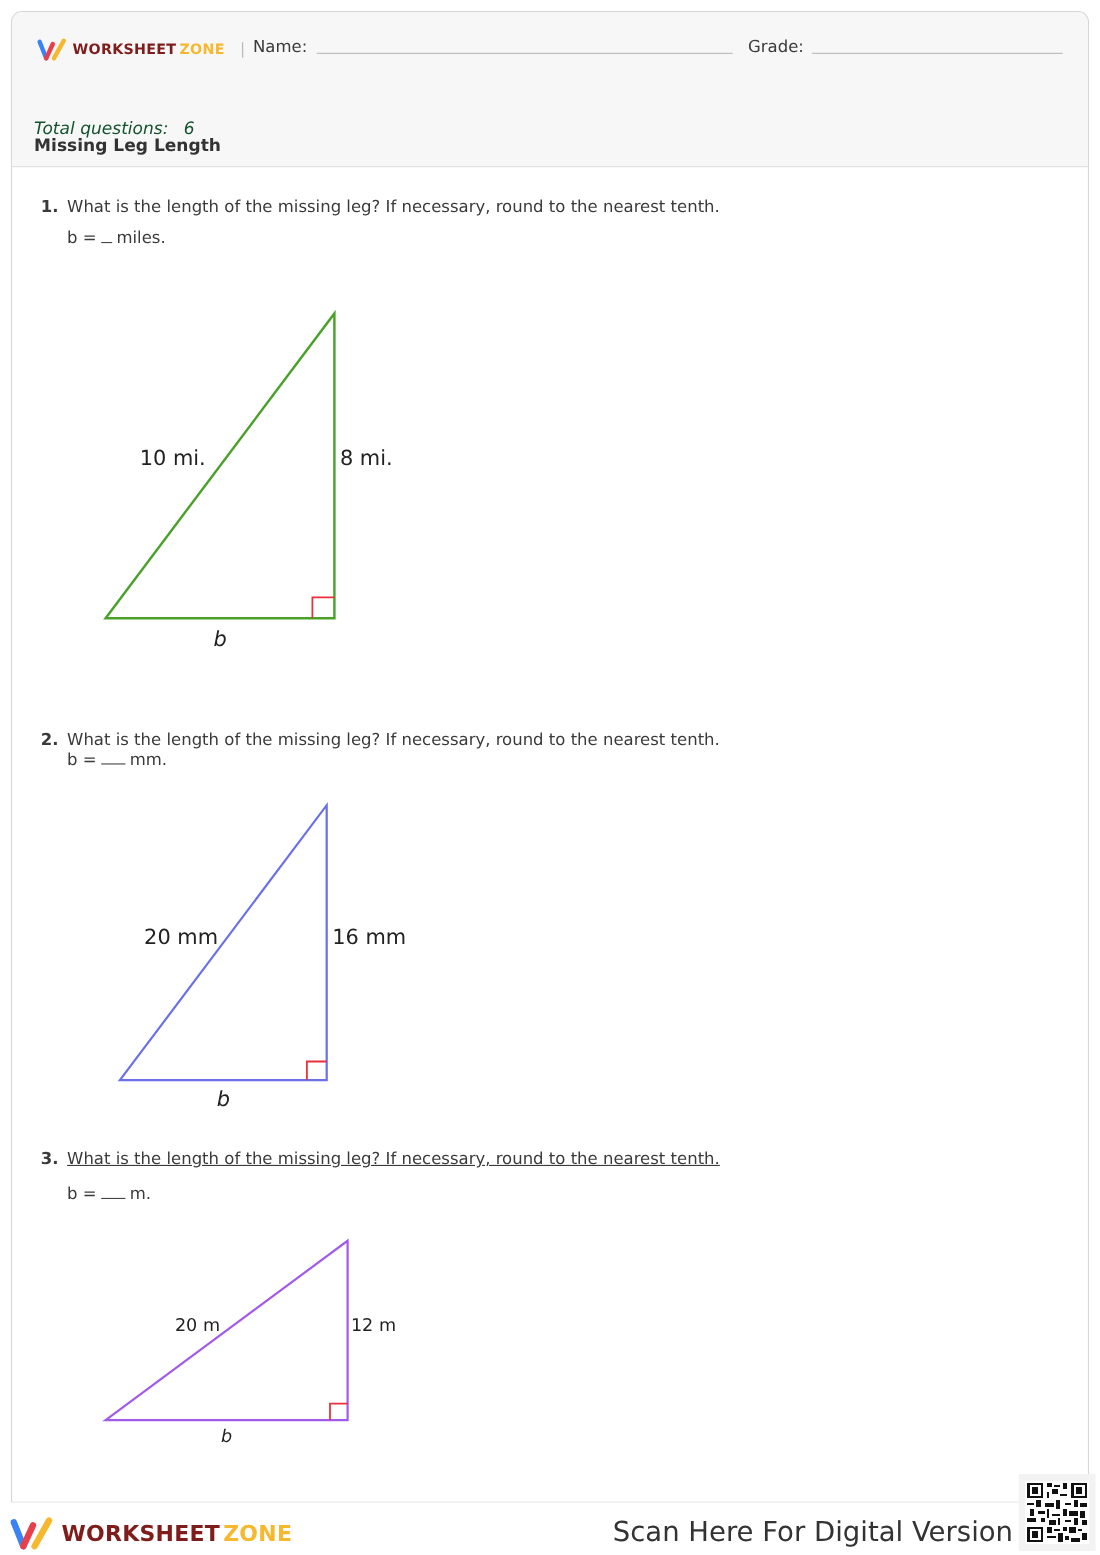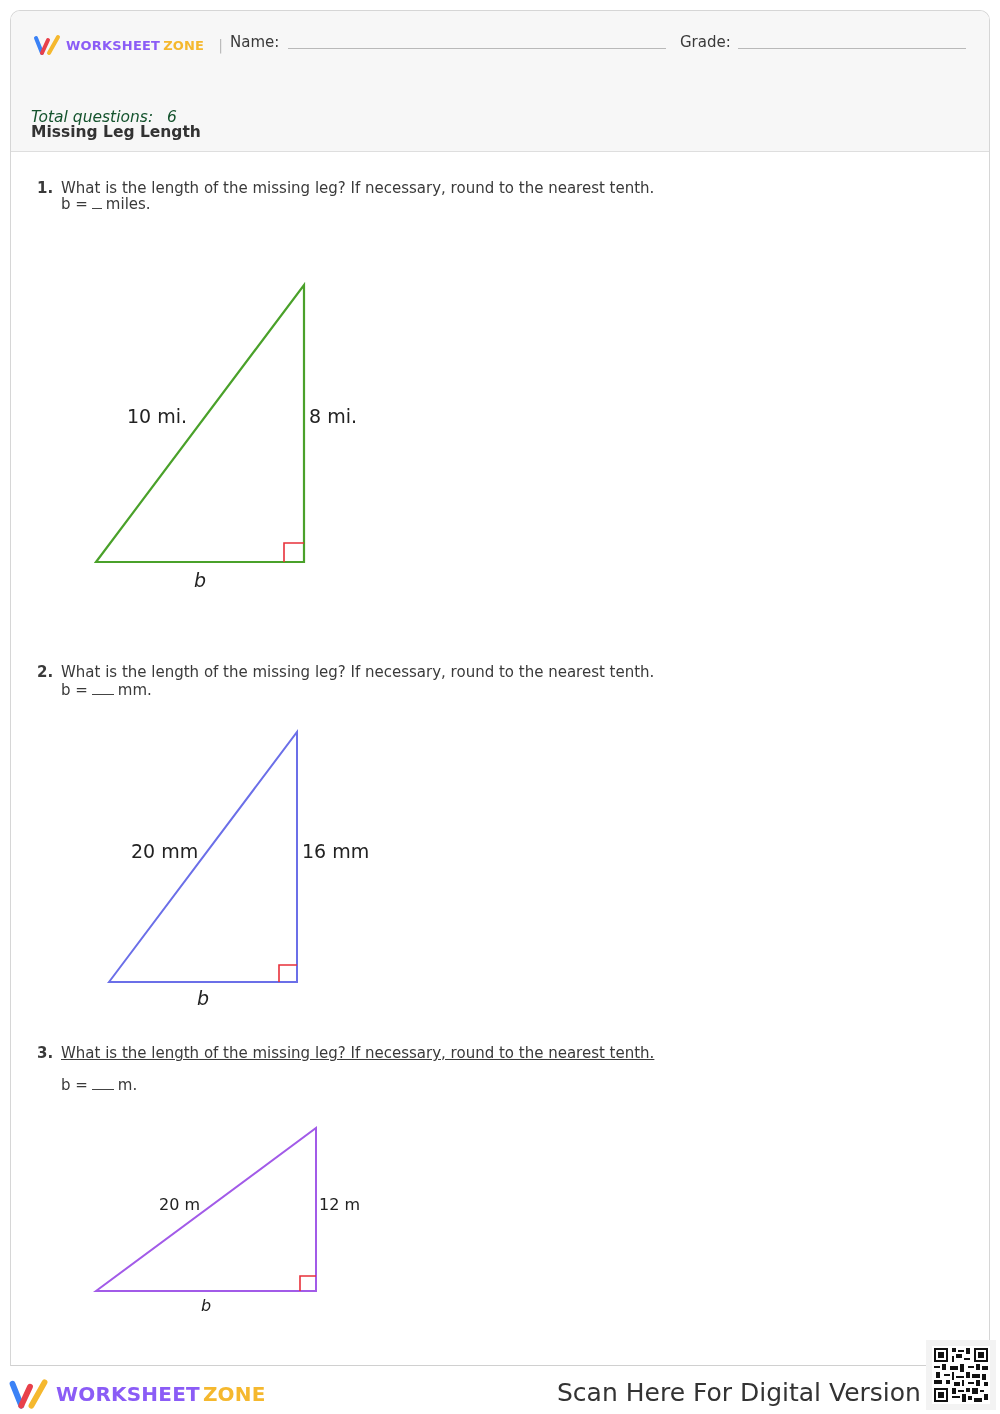--- a/index.html
+++ b/index.html
@@ -11,21 +11,21 @@
     border: 1px solid #d6d6d6; border-radius: 10px 10px 0 0; border-bottom: 1px solid #d0d0d0;
     overflow: hidden; background: #ffffff;
   }
   .header {
     position: absolute; left: 0; top: 0; width: 100%; height: 141px;
     background: #f7f7f7; border-bottom: 1px solid #dedede;
   }
   .logo-row { position: absolute; left: 22px; top: 22px; height: 24px; display: flex; align-items: center; }
   .logo-mark { width: 30px; height: 22px; }
   .logo-text { font-size: 13px; font-weight: bold; letter-spacing: 0.2px; margin-left: 3px; }
-  .logo-text .w1 { color: #8b5cf6; }
+  .logo-text .w1 { color: #7f1d1d; }
   .logo-text .w2 { color: #f5b82e; margin-left: 3px; }
   .pipe { color: #bbbbbb; font-size: 14px; margin-left: 14px; }
 
   .name-label { position: absolute; left: 219px; top: 22px; font-size: 15px; color: #3a3a3a; text-align: right; }
   .name-line { position: absolute; left: 277px; top: 37px; width: 378px; border-bottom: 1px solid #b9b9b9; }
   .grade-label { position: absolute; left: 669px; top: 22px; font-size: 15px; color: #3a3a3a; }
   .grade-line { position: absolute; left: 727px; top: 37px; width: 228px; border-bottom: 1px solid #b9b9b9; }
 
   .ws-title { position: absolute; left: 20px; top: 72px; font-size: 15.5px; font-weight: bold; color: #333; margin-top: 40px; }
   .ws-total { position: absolute; left: 20px; top: 97px; font-size: 15.5px; color: #14532d; font-style: italic; }
@@ -62,21 +62,21 @@
     <span class="name-label">Name:</span>
     <div class="name-line"></div>
     <span class="grade-label">Grade:</span>
     <div class="grade-line"></div>
 
     <div class="ws-title">Missing Leg Length</div>
     <div class="ws-total"><span>Total questions:</span><span class="count">6</span></div>
   </div>
 
   <div class="q" style="top:168px;"><span class="num">1.</span><span>What is the length of the missing leg? If necessary, round to the nearest tenth.</span></div>
-  <div class="ans" style="top:184px;"><span>b =</span><span class="blank" style="width:10px;"></span><span>miles.</span></div>
+  <div class="ans" style="top:196px;"><span>b =</span><span class="blank" style="width:10px;"></span><span>miles.</span></div>
   <svg class="fig" style="left:0;top:0;" width="980" height="1356">
     <polygon points="85,551 293,274 293,551" fill="none" stroke="#4aa12a" stroke-width="2.2"></polygon>
     <polyline points="273,551 273,532 293,532" fill="none" stroke="#e8303a" stroke-width="1.6"></polyline>
     <text x="116" y="412" font-size="19">10 mi.</text>
     <text x="298" y="412" font-size="19">8 mi.</text>
     <text x="183" y="576" font-size="19" font-style="italic">b</text>
   </svg>
 
   <div class="q" style="top:652px;"><span class="num">2.</span><span>What is the length of the missing leg? If necessary, round to the nearest tenth.</span></div>
   <div class="ans" style="top:670px;"><span>b =</span><span class="blank" style="width:22px;"></span><span>mm.</span></div>

